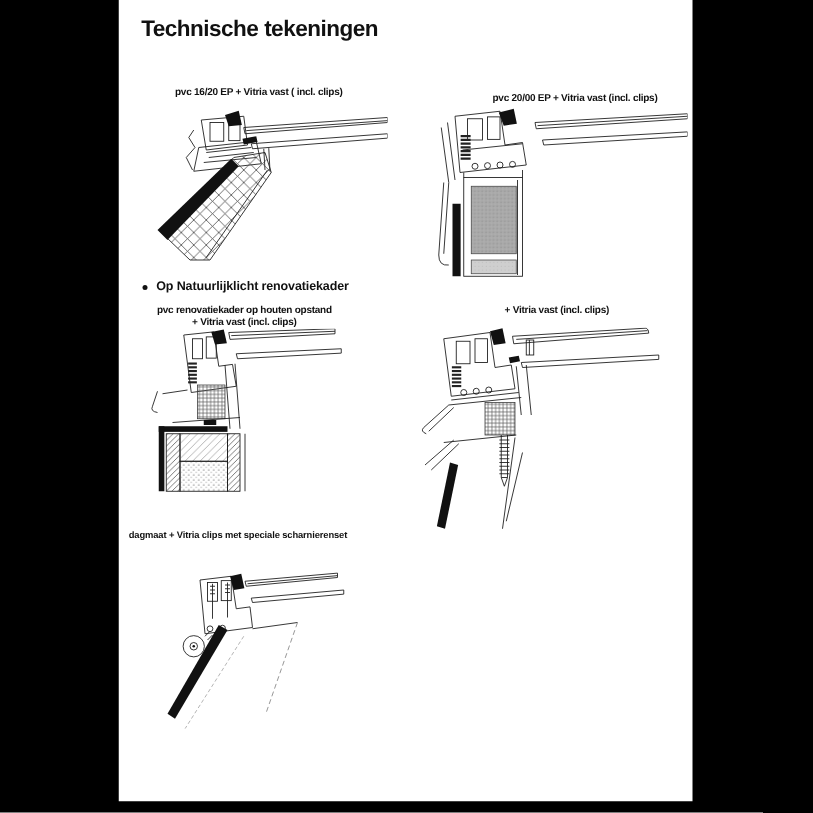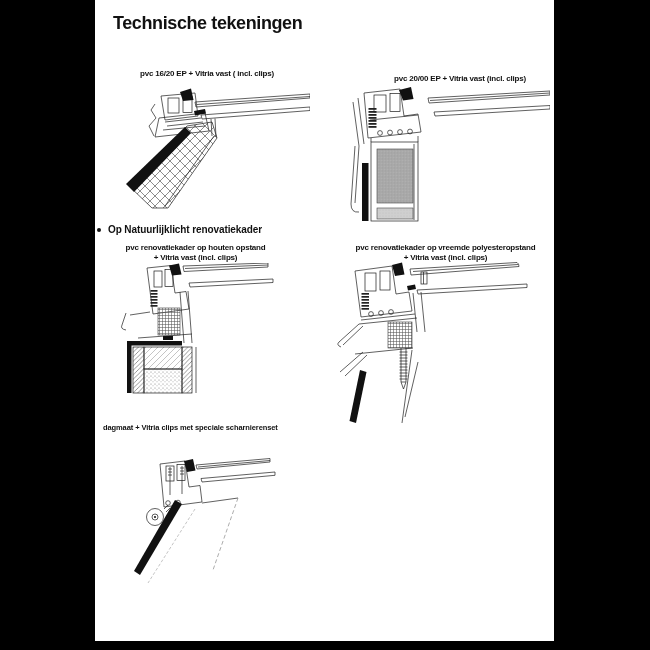--- a/index.html
+++ b/index.html
@@ -123,31 +123,30 @@
         <rect x="28.5" y="28" width="8" height="1.8"></rect>
           <rect x="28.5" y="31" width="8" height="1.8"></rect>
         <rect x="28.5" y="34" width="8" height="1.8"></rect>
           <rect x="28.5" y="37" width="8" height="1.8"></rect>
         <rect x="28.5" y="40" width="8" height="1.8"></rect>
       </g>
       <rect x="22" y="77" width="6.5" height="58" fill="#111" stroke="none"></rect>
     </g>
   </svg>
 
-  <div class="abs bullet-row" style="left:2px;top:224px;">
+  <div class="abs bullet-row" style="left:19px;top:224px;">
     <span class="bullet-dot"></span>
     <span>Op Natuurlijklicht renovatiekader</span>
   </div>
 
   <div class="abs caption-block" style="left:8px;top:243px;width:185px;">
     <div>pvc renovatiekader op houten opstand</div>
     <div>+ Vitria vast (incl. clips)</div>
   </div>
   <div class="abs caption-block" style="left:248px;top:243px;width:205px;">
-    <div>pvc renovatiekader op vreemde polyesteropstand</div>
     <div>+ Vitria vast (incl. clips)</div>
   </div>
 
   <svg class="fig abs" style="left:15px;top:263px;" width="202" height="133" viewBox="0 0 202 133">
     <g stroke="#1c1c1c" stroke-width="0.7" fill="none">
       <polygon points="73,3 158,0 158,4 74,8.5" fill="#fff"></polygon>
       <line x1="75" y1="5.5" x2="158" y2="2"></line>
       <polygon points="79,20 163,16 163,19.5 80,24" fill="#fff"></polygon>
       <path d="M37,5 L61,2.5 L65,30 L76,28.5 L79,46 L43,51 Z"></path>
       <rect x="44" y="8" width="8" height="16"></rect>

